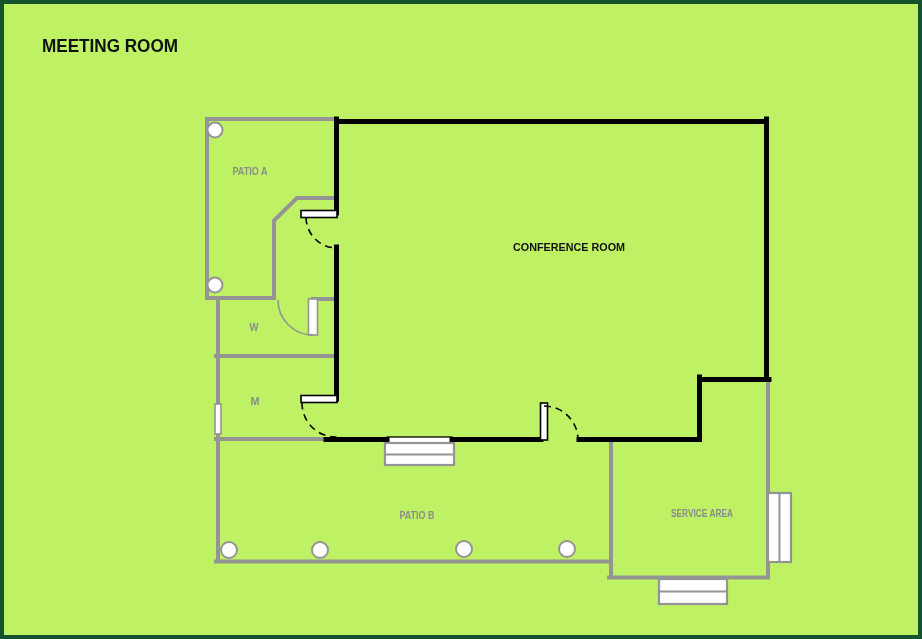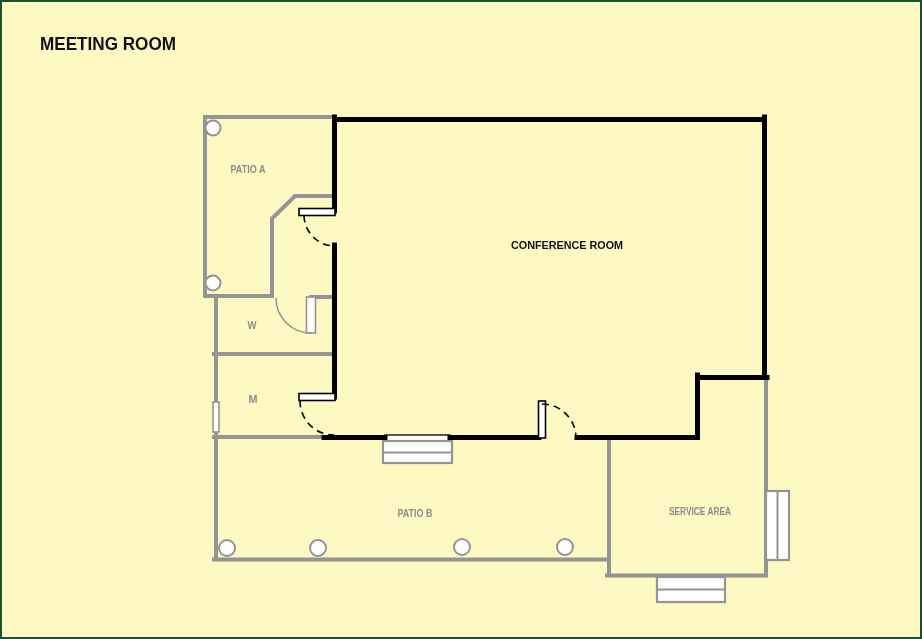--- a/index.html
+++ b/index.html
@@ -1,21 +1,21 @@
 <!DOCTYPE html>
 <html><head>
 <meta charset="utf-8">
 <style>
   html,body{margin:0;padding:0;background:#fff;}
   .canvas{
     position:relative;
     width:922px;height:639px;
     box-sizing:border-box;
-    border:2px solid #14532d;
-    background:#fef9c3;
+    border:4px solid #14532d;
+    background:#bef264;
     font-family:"Liberation Sans",sans-serif;
     overflow:hidden;
   }
   svg text{
     font-family:"Liberation Sans",sans-serif;
     font-weight:bold;
   }
 </style>
 </head>
 <body>

